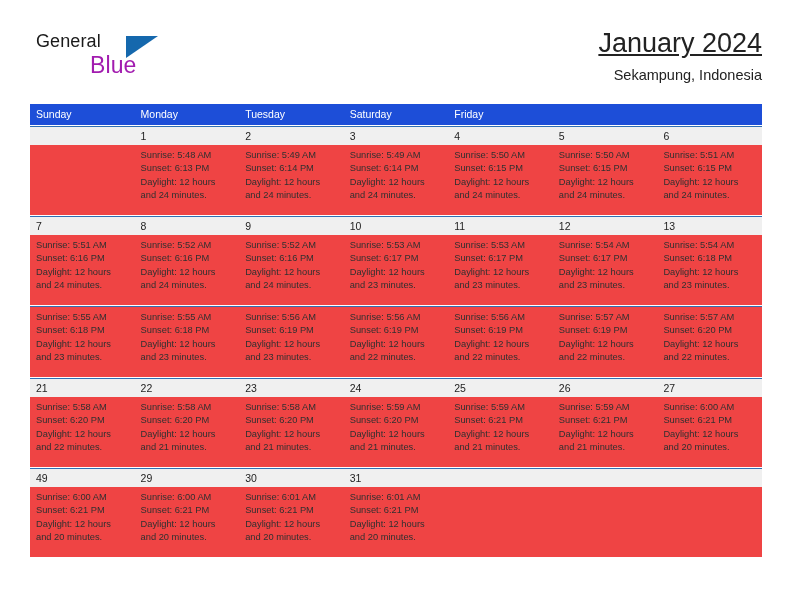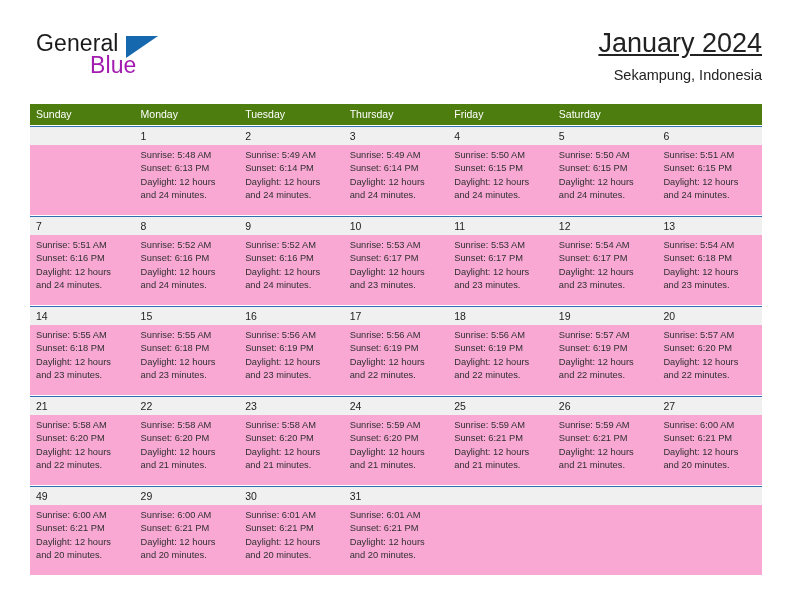--- a/index.html
+++ b/index.html
@@ -35,21 +35,21 @@
     position: absolute;
     left: 0;
     top: 4px;
     width: 240px;
     height: 58px;
   }
   .brand-general {
     position: absolute;
     left: 6px;
     top: 0px;
-    font-size: 23px;
+    font-size: 18px;
     color: #1a1a1a;
     letter-spacing: 0.1px;
     line-height: 1;
   }
   .brand-blue {
     position: absolute;
     left: 60px;
     top: 22px;
     font-size: 23px;
     color: #a21caf;
@@ -91,21 +91,21 @@
   .calendar {
     position: absolute;
     left: 30px;
     top: 104px;
     width: 732px;
   }
 
   .dow-row {
     display: flex;
     width: 100%;
-    background: #4d7c0f;
+    background: #1d4ed8;
     height: 21px;
   }
   .dow {
     flex: 0 0 104.57px;
     width: 104.57px;
     color: #ffffff;
     font-size: 10.5px;
     line-height: 21px;
     padding-left: 6px;
     white-space: nowrap;
@@ -132,21 +132,21 @@
     color: #222222;
     line-height: 18px;
     padding-left: 6px;
     white-space: nowrap;
     overflow: hidden;
   }
 
   .week-body {
     display: flex;
     width: 100%;
-    background: #f9a8d4;
+    background: #ef4444;
     height: 70px;
   }
   .cell {
     flex: 0 0 104.57px;
     width: 104.57px;
     padding: 4px 4px 0 6px;
     overflow: hidden;
   }
   .cell .line {
     font-size: 9.3px;
@@ -174,23 +174,22 @@
     </div>
 
   </div>
 
   <div class="calendar">
 
     <div class="dow-row">
       <div class="dow">Sunday</div>
       <div class="dow">Monday</div>
       <div class="dow">Tuesday</div>
-      <div class="dow">Thursday</div>
+      <div class="dow">Saturday</div>
       <div class="dow">Friday</div>
-      <div class="dow">Saturday</div>
     </div>
 
     <div class="week">
       <div class="week-daynums">
         <div class="daynum"></div>
         <div class="daynum">1</div>
         <div class="daynum">2</div>
         <div class="daynum">3</div>
         <div class="daynum">4</div>
         <div class="daynum">5</div>
@@ -292,29 +291,20 @@
         <div class="cell">
           <div class="line">Sunrise: 5:54 AM</div>
           <div class="line">Sunset: 6:18 PM</div>
           <div class="line">Daylight: 12 hours</div>
           <div class="line">and 23 minutes.</div>
         </div>
       </div>
     </div>
 
     <div class="week">
-      <div class="week-daynums">
-        <div class="daynum">14</div>
-        <div class="daynum">15</div>
-        <div class="daynum">16</div>
-        <div class="daynum">17</div>
-        <div class="daynum">18</div>
-        <div class="daynum">19</div>
-        <div class="daynum">20</div>
-      </div>
       <div class="week-body">
         <div class="cell">
           <div class="line">Sunrise: 5:55 AM</div>
           <div class="line">Sunset: 6:18 PM</div>
           <div class="line">Daylight: 12 hours</div>
           <div class="line">and 23 minutes.</div>
         </div>
         <div class="cell">
           <div class="line">Sunrise: 5:55 AM</div>
           <div class="line">Sunset: 6:18 PM</div>

